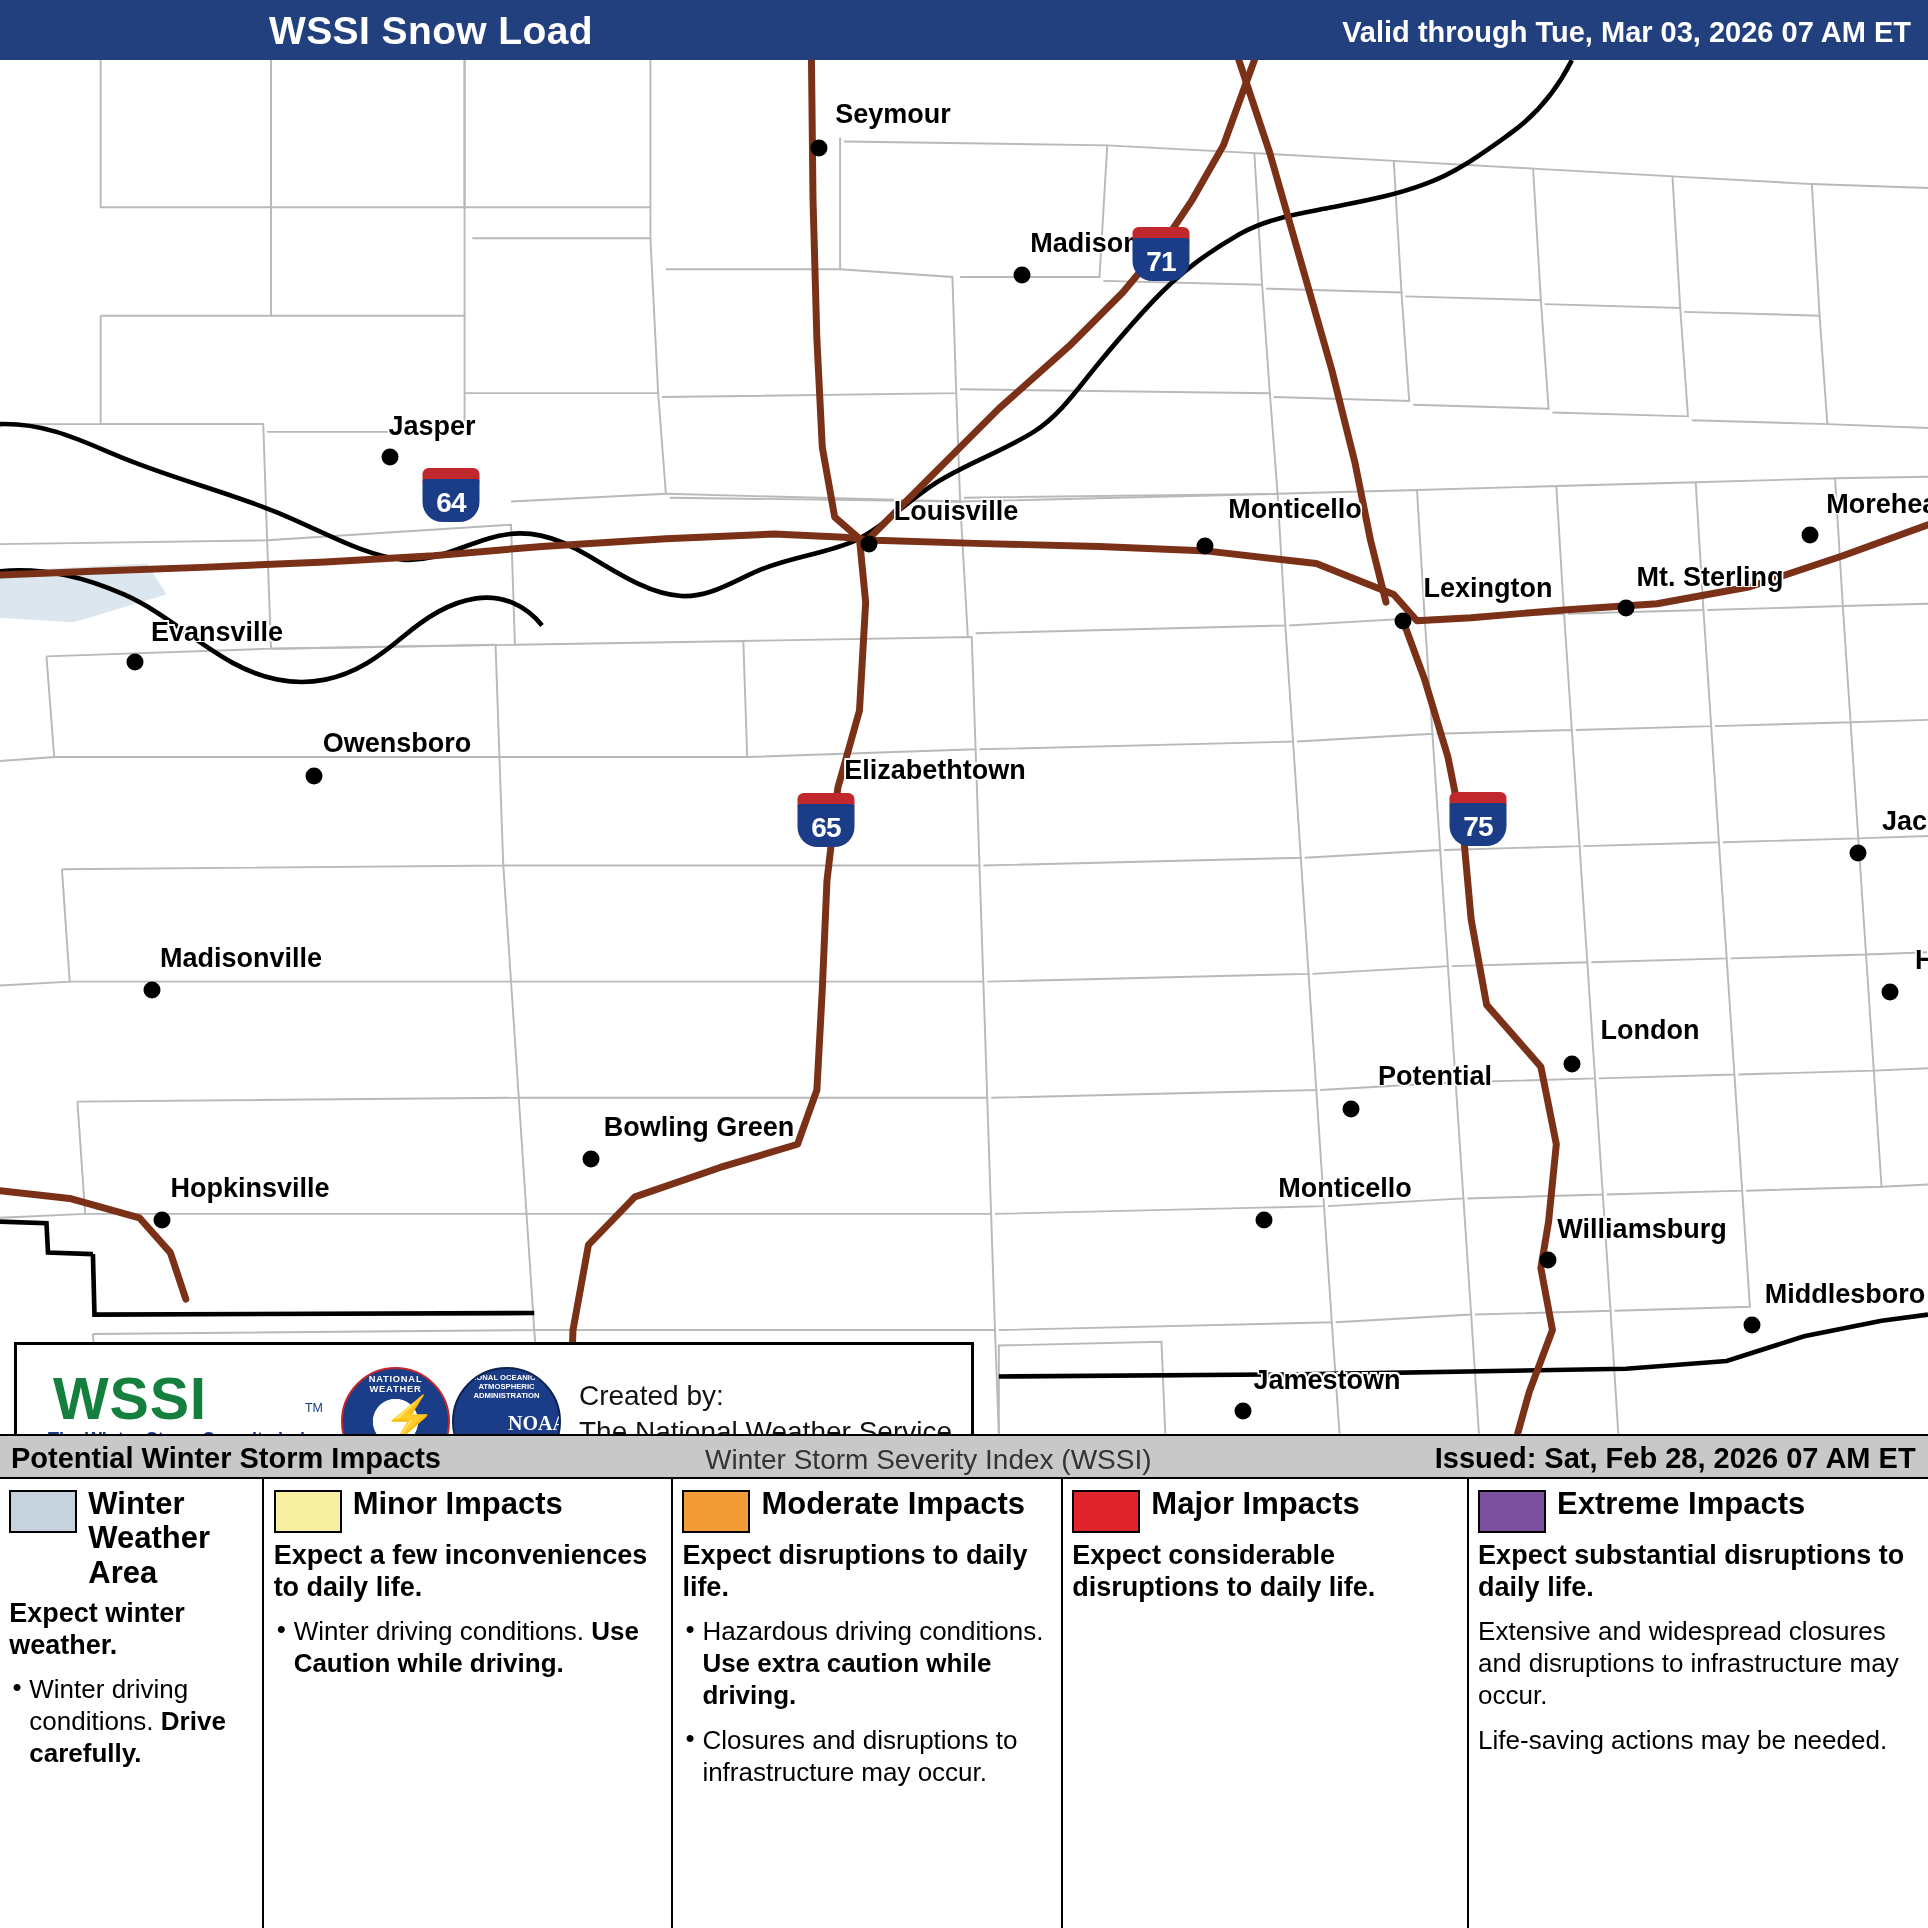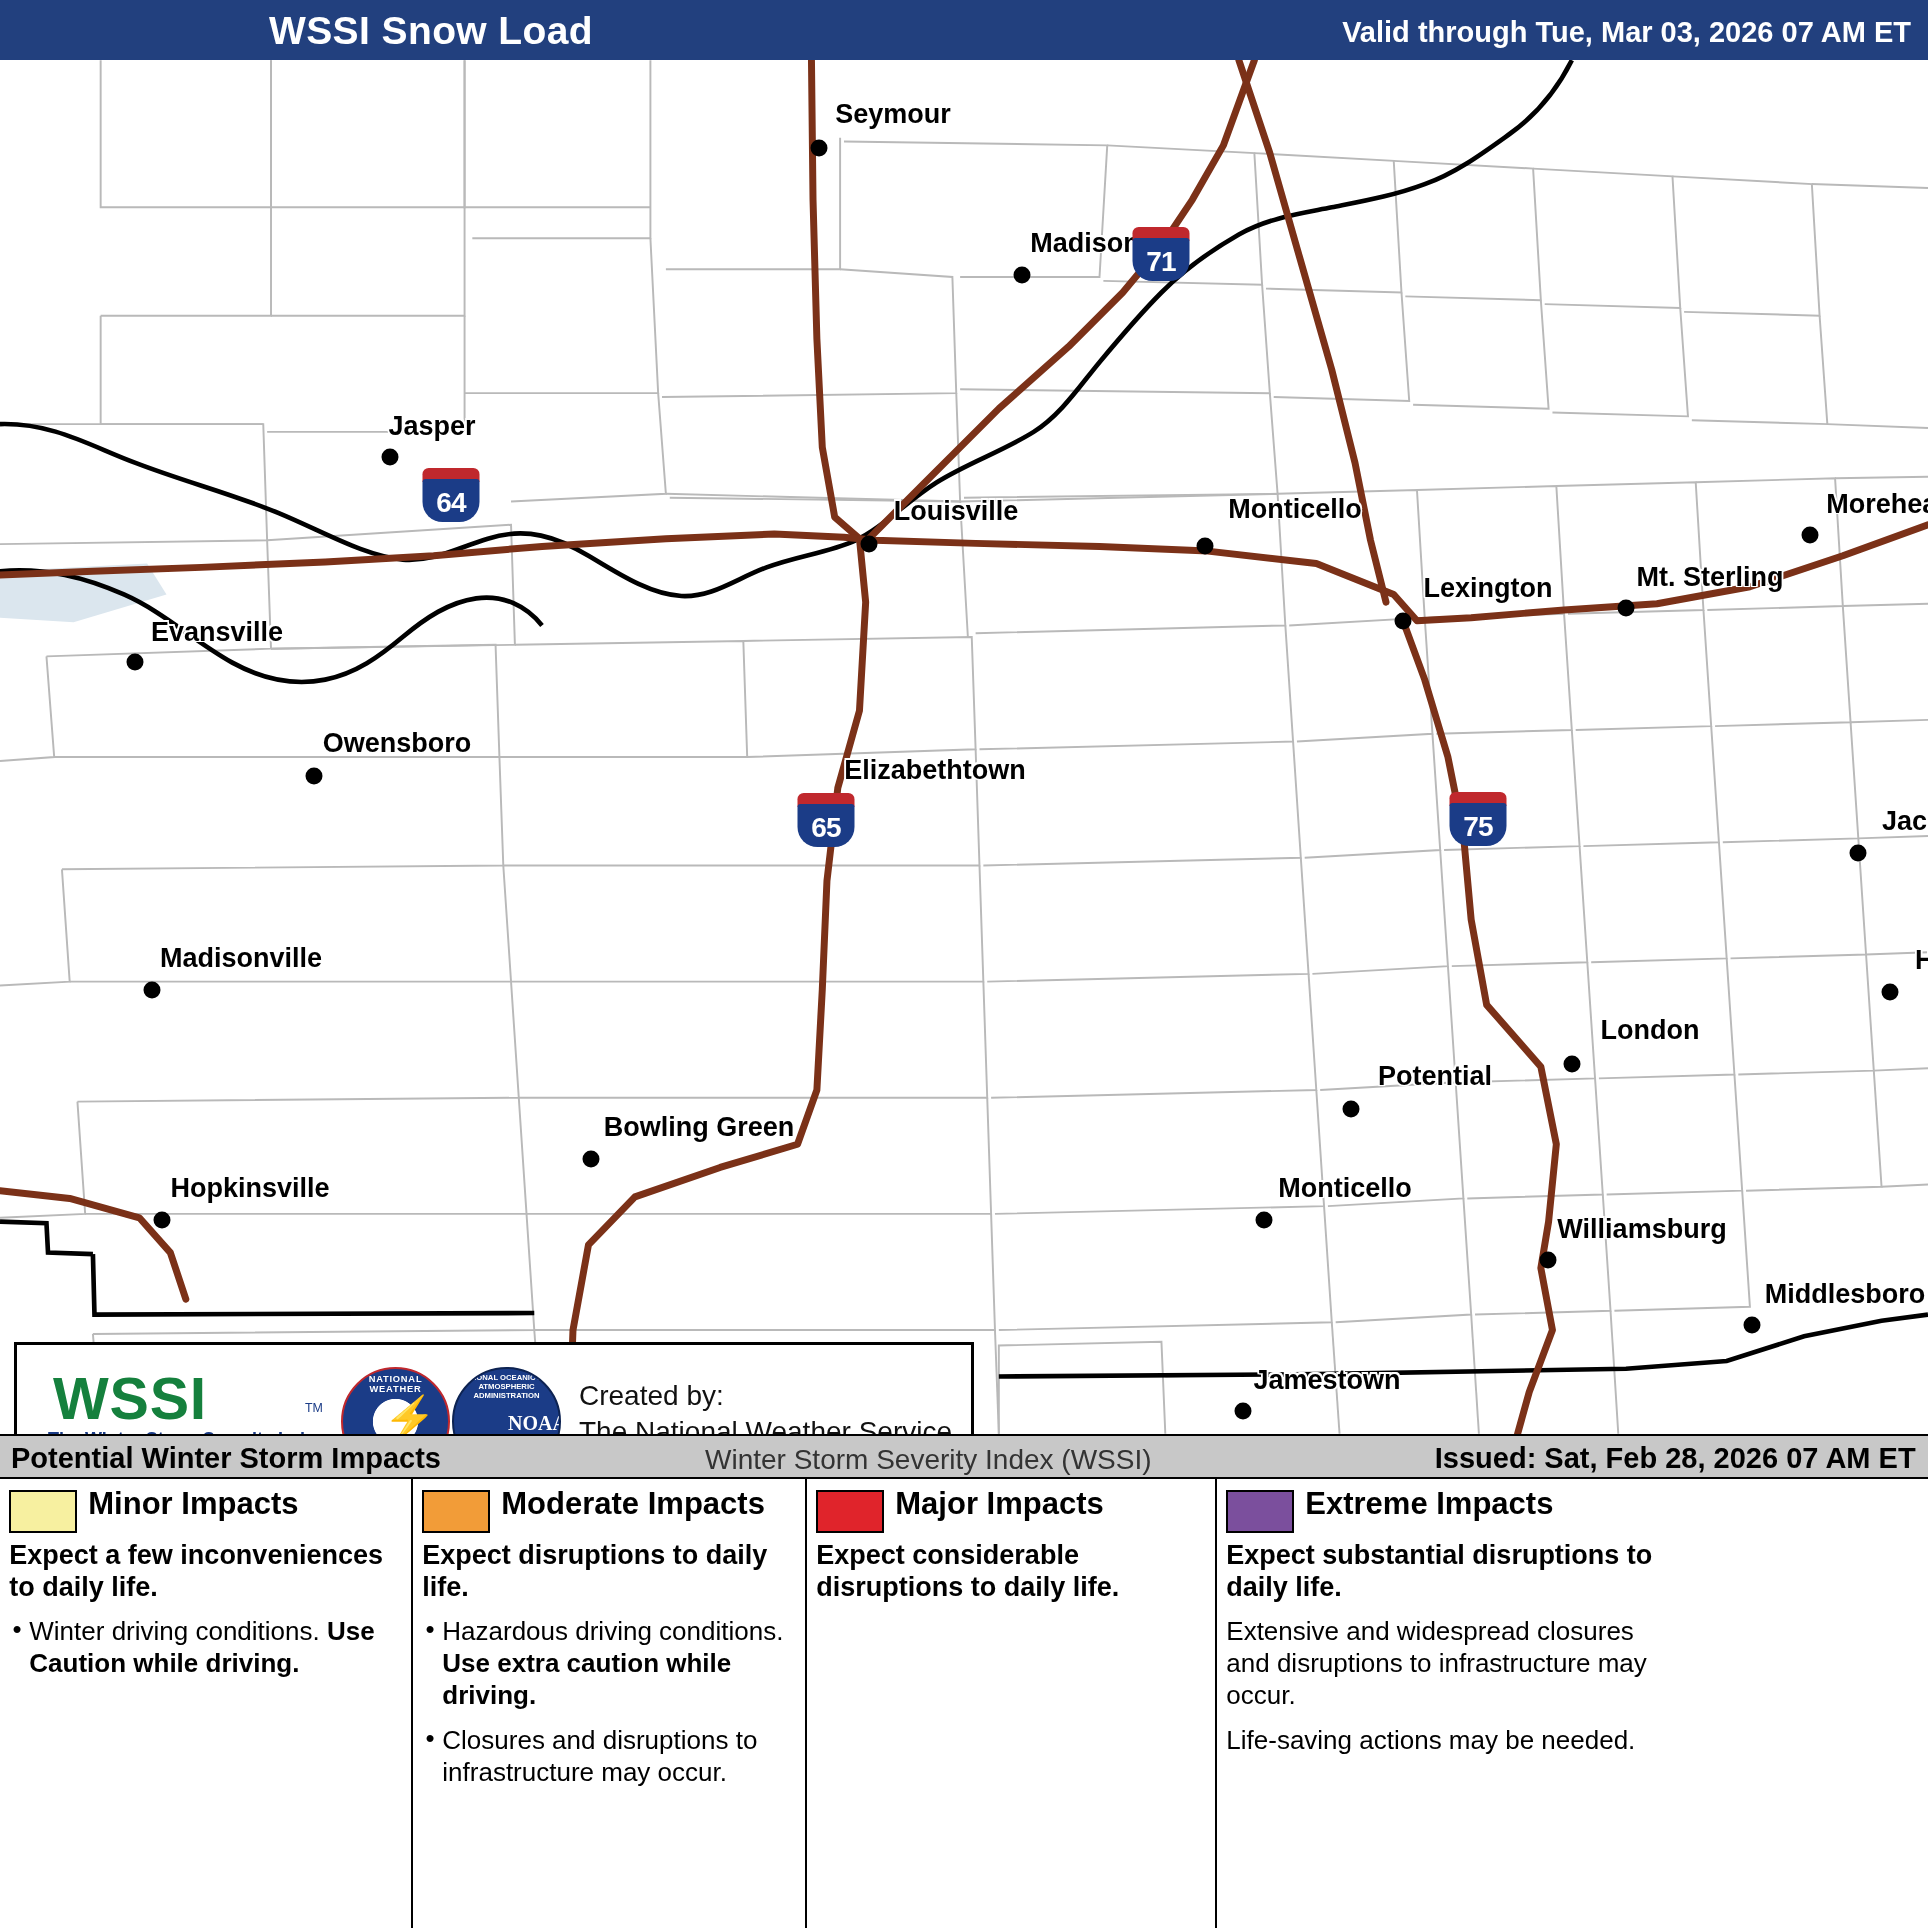--- a/index.html
+++ b/index.html
@@ -565,20 +565,30 @@
   </div>
 </div>
 
 <div id="strip">
   <div class="left">Potential Winter Storm Impacts</div>
   <div class="center">Winter Storm Severity Index (WSSI)</div>
   <div class="right">Issued: Sat, Feb 28, 2026 07 AM ET</div>
 </div>
 
 <div id="legend">
+    <div class="lcol c0">
+      <div class="lhead">
+        <div class="swatch" style="background: rgb(198, 211, 222);"></div>
+        <div class="htext">Winter Weather Area</div>
+      </div>
+      <div class="lsummary">Expect winter weather.</div>
+      <ul class="lbullets">
+        <li class="bullet"><span>Winter driving conditions. </span><b>Drive carefully.</b></li>
+      </ul>
+    </div>
     <div class="lcol c1">
       <div class="lhead">
         <div class="swatch" style="background: rgb(247, 240, 160);"></div>
         <div class="htext">Minor Impacts</div>
       </div>
       <div class="lsummary">Expect a few inconveniences to daily life.</div>
       <ul class="lbullets">
         <li class="bullet"><span>Winter driving conditions. </span><b>Use Caution while driving.</b></li>
       </ul>
     </div>

